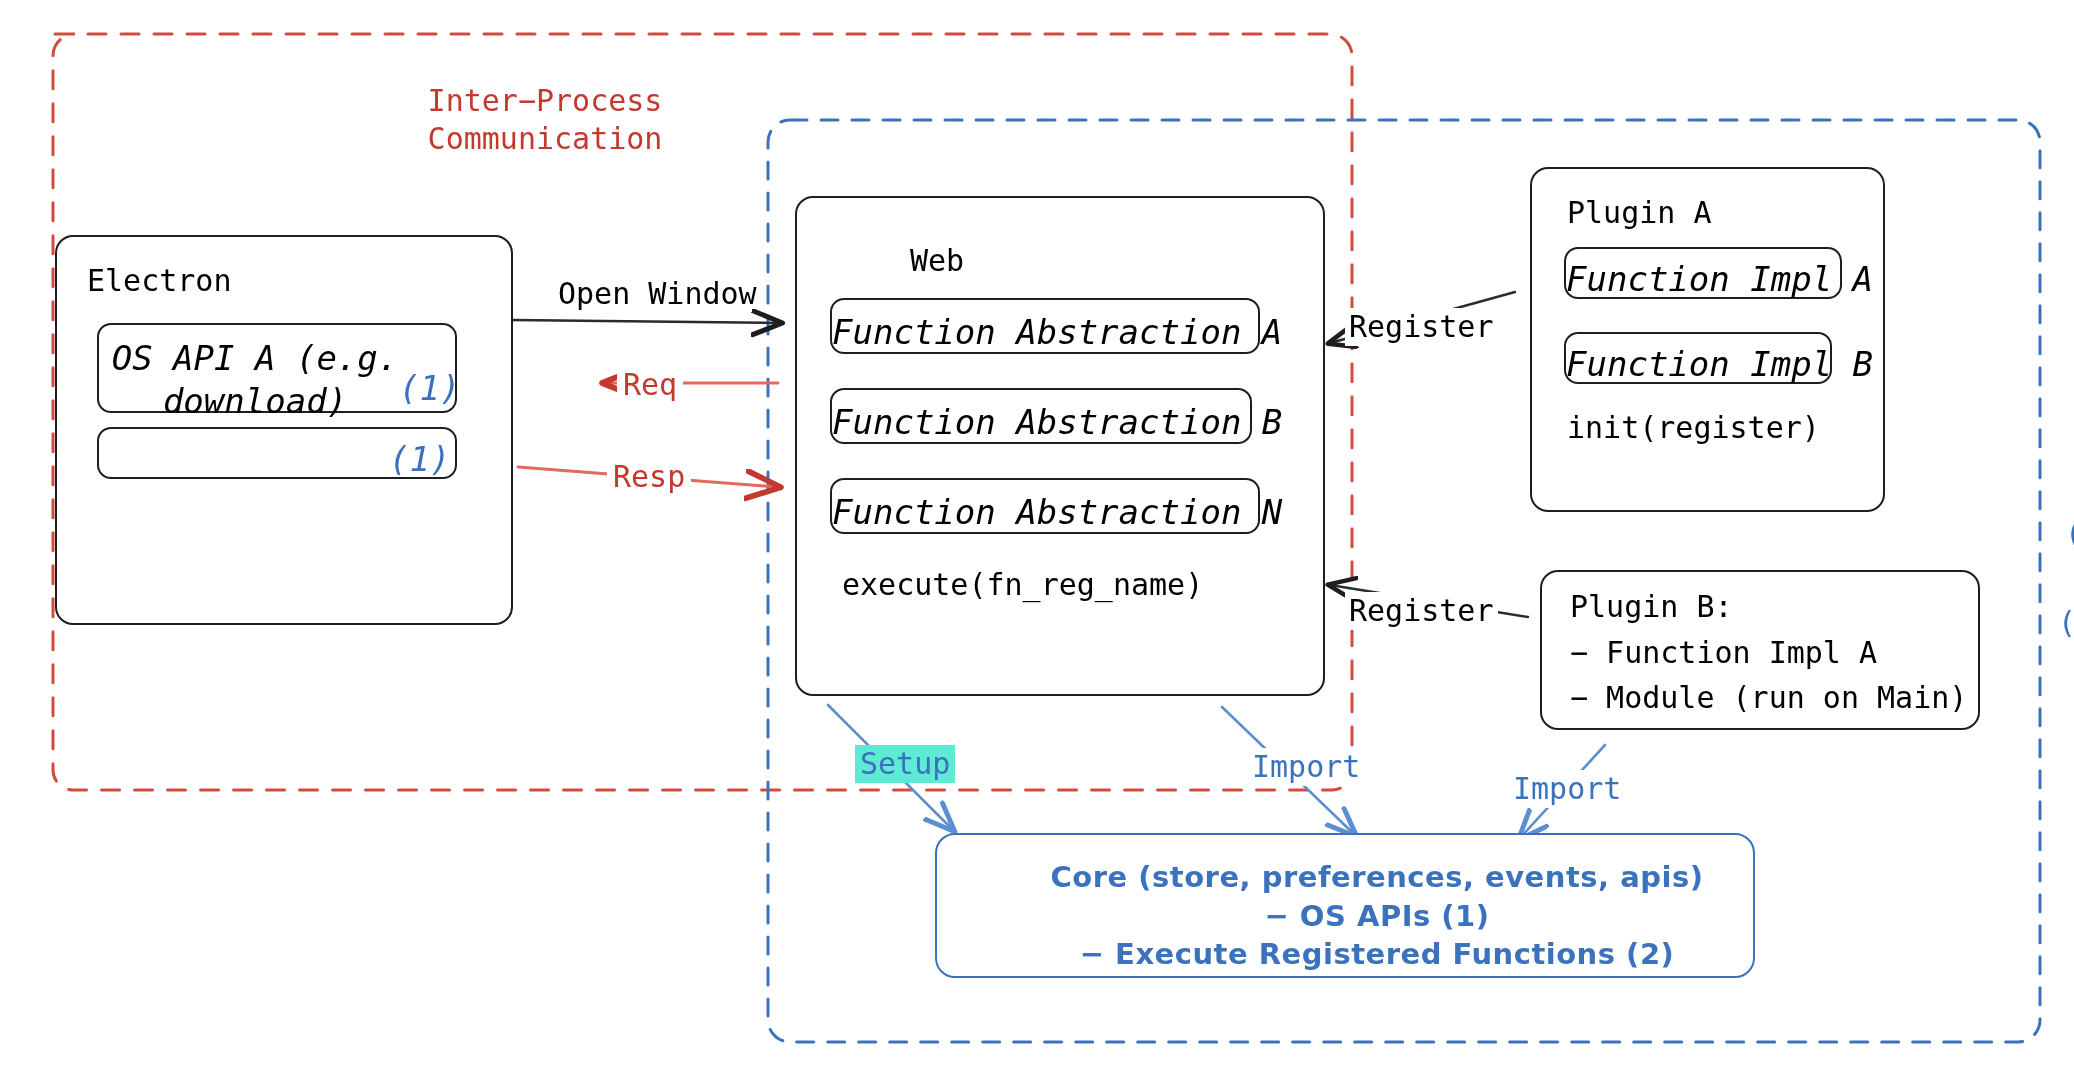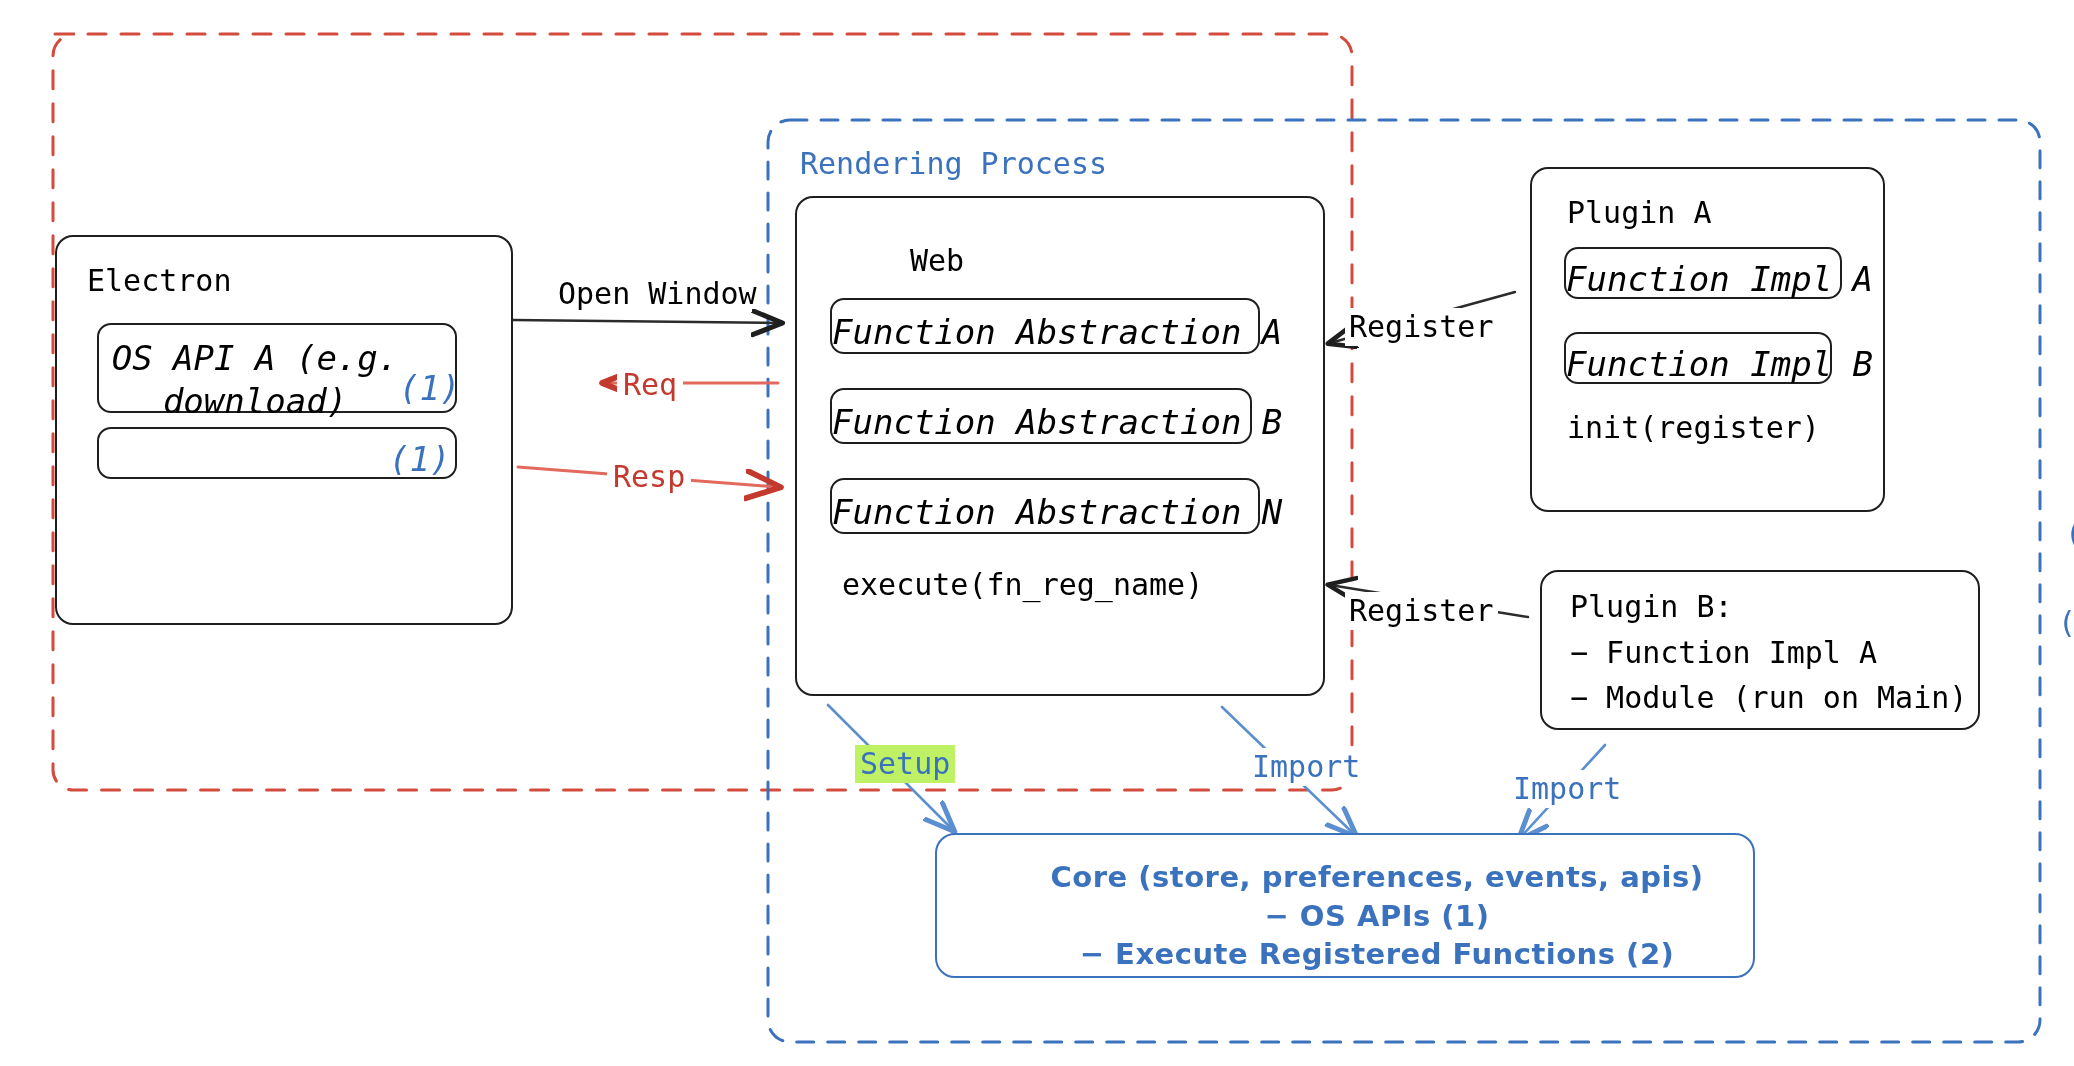--- a/index.html
+++ b/index.html
@@ -89,22 +89,23 @@
 
     <g>
       <path d="M1222,707 L1355,835" fill="none" stroke="#5b8fd0" stroke-width="2.6" stroke-linecap="round" marker-end="url(#ah-blue)"></path>
     </g>
 
     <g>
       <path d="M1605,745 L1520,838" fill="none" stroke="#5b8fd0" stroke-width="2.6" stroke-linecap="round" marker-end="url(#ah-blue)"></path>
     </g>
   </svg>
 
+  <div class="lbl mono red t30 ctr" style="left:420px;top:82px;width:250px;">Inter−Process
+Communication</div>
 
-  <div class="lbl mono blue t30" style="left:800px;top:145px;">Rendering Process</div>
 
   <div class="node" style="left:55px;top:235px;width:458px;height:390px;">
     <div class="lbl mono black t30" style="left:30px;top:25px;">Electron</div>
 
     <div class="node inner" style="left:40px;top:86px;width:360px;height:90px;">
       <div class="lbl mono black t28 ctr" style="left:6px;top:12px;width:300px;">OS API A (e.g.
 download)</div>
       <div class="lbl mono blue t28" style="left:300px;top:42px;">(1)</div>
     </div>
 
@@ -164,19 +165,19 @@
   <div class="lbl mono black t30" style="left:558px;top:275px;">Open Window</div>
 
   <div class="lbl mono red t30" style="left:617px;top:366px;background:#fff;padding:0 6px;">Req</div>
 
   <div class="lbl mono red t30" style="left:607px;top:458px;background:#fff;padding:0 6px;">Resp</div>
 
   <div class="lbl mono black t30" style="left:1345px;top:308px;background:#fff;padding:0 4px;">Register</div>
 
   <div class="lbl mono black t30" style="left:1345px;top:592px;background:#fff;padding:0 4px;">Register</div>
 
-  <div class="lbl mono blue t30" style="left:855px;top:745px;background:#bef264;padding:0 5px;">Setup</div>
+  <div class="lbl mono blue t30" style="left:855px;top:745px;background:#5eead4;padding:0 5px;">Setup</div>
 
   <div class="lbl mono blue t30" style="left:1247px;top:748px;background:#fff;padding:0 5px;">Import</div>
 
   <div class="lbl mono blue t30" style="left:1508px;top:770px;background:#fff;padding:0 5px;">Import</div>
 
 </div>
 
 </body></html>

